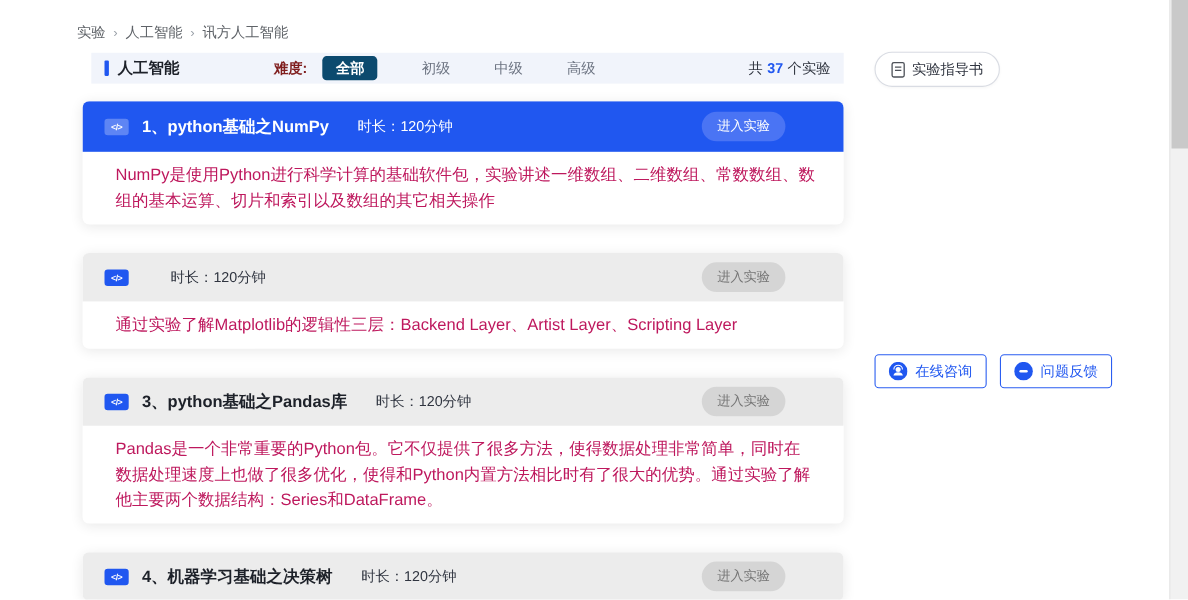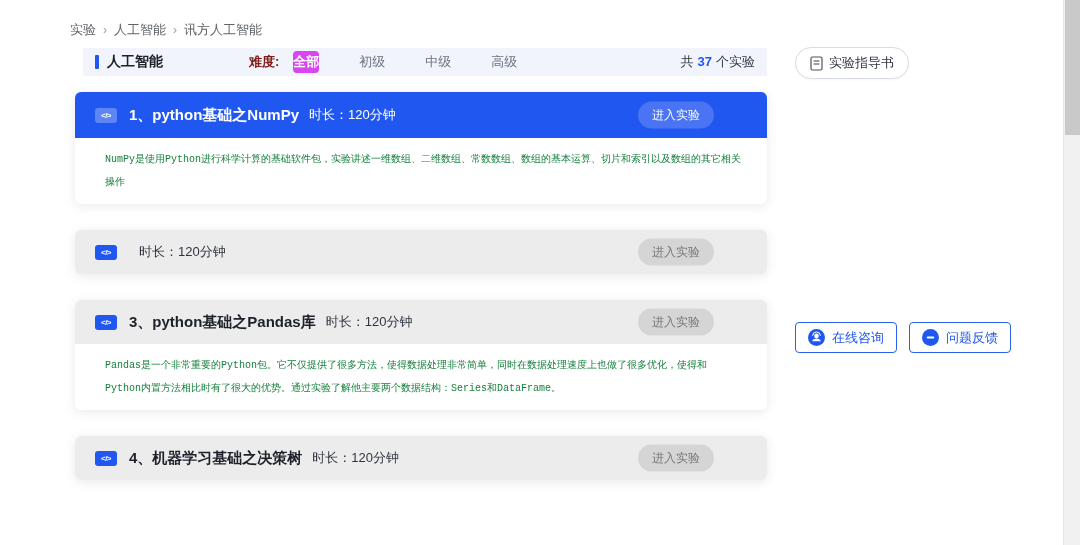--- a/index.html
+++ b/index.html
@@ -12,21 +12,21 @@
     display:flex; align-items:center; gap:7px; }
   .breadcrumb .sep { color:#9aa0a8; font-size:12px; }
 
   
   .filter-bar { position:absolute; left:83px; top:48px; width:684px; height:28px;
     background:#F1F4FB; display:flex; align-items:center; padding:0 12px; }
   .sec-marker { width:4px; height:14px; background:#2057F0; border-radius:1px; margin-right:8px; }
   .sec-title { font-size:14px; font-weight:bold; color:#1d2129; }
   .diff-label { margin-left:86px; font-size:13px; font-weight:bold; color:#7f1d1d; }
   .diff-opt { margin-left:40px; font-size:13px; color:#6b7280; cursor:pointer; }
-  .diff-opt.selected { margin-left:14px; background:#d946ef; color:#fff; padding:2px 0;
+  .diff-opt.selected { margin-left:14px; background:#0c4a6e; color:#fff; padding:2px 12px;
     border-radius:4px; font-weight:bold; }
   .total { margin-left:auto; font-size:13px; color:#303540;text-align:right; }
   .total .num { color:#2057F0; font-weight:bold; margin:0 4px; }
 
   
   .guide-btn { position:absolute; left:795px; top:47px; height:32px; background:#fff;
     border:1px solid #d9dce3; border-radius:16px; display:flex; align-items:center;
     padding:0 14px; font-size:13px; color:#303540; cursor:pointer; box-shadow:0 1px 3px rgba(0,0,0,.04); }
   .guide-btn svg { margin-right:6px; }
 
@@ -36,28 +36,28 @@
     margin-bottom:26px; overflow:hidden; }
   .card-header { position:relative; height:44px; background:#ECECEC; display:flex;
     align-items:center; padding:0 55px 0 20px; }
   .card.primary .card-header { height:46px; background:#2057F0; }
   .code-badge { display:inline-flex; align-items:center; justify-content:center;
     width:22px; height:15px; border-radius:3px; background:#2057F0; color:#fff;
     font-size:8px; font-weight:bold; letter-spacing:-0.5px; margin-right:12px; flex:none; }
   .card.primary .code-badge { background:rgba(255,255,255,.28); }
   .card-title { font-size:15px; font-weight:600; color:#1d2129; white-space:nowrap; }
   .card.primary .card-title { color:#fff; }
-  .duration { margin-left:10px; font-size:13px; color:#303540; white-space:nowrap; }
+  .duration { margin-left:26px; font-size:13px; color:#303540; white-space:nowrap; }
   .card.primary .duration { color:#fff; }
   .enter-btn { position:absolute; right:53px; top:50%; transform:translateY(-50%);
     font-size:12px; padding:5px 14px; border-radius:14px; border:none; cursor:pointer;
     background:#d5d5d5; color:#757575; white-space:nowrap; }
   .card.primary .enter-btn { background:#4a74f4; color:#fff; }
   .card-body { padding:10px 25px 10px 30px; }
-  .desc { font-size:10px; color:#15803d; line-height:23px;font-family:Liberation Mono, monospace; }
+  .desc { font-size:15px; color:#be185d; line-height:23px; }
 
   
   .float-btns { position:absolute; left:795px; top:274px; display:flex; gap:12px; }
   .float-btn { height:31px; background:#fff; border:1px solid #2b5ef1; border-radius:4px;
     display:flex; align-items:center; padding:0 12px; font-size:13px; color:#2057F0;
     cursor:pointer;margin-top:48px; }
   .float-btn svg { margin-right:7px; }
 
   
   .scrollbar { position:absolute; right:0; top:0; width:17px; height:545px;
@@ -112,20 +112,23 @@
         <p class="desc">NumPy是使用Python进行科学计算的基础软件包，实验讲述一维数组、二维数组、常数数组、数组的基本运算、切片和索引以及数组的其它相关操作</p>
       </div>
     </div>
 
     <div class="card">
       <div class="card-header">
         <span class="code-badge">&lt;/&gt;</span>
         <span class="duration"><span>时长：</span><span>120分钟</span></span>
         <button class="enter-btn">进入实验</button>
       </div>
+      <div class="card-body">
+        <p class="desc">通过实验了解Matplotlib的逻辑性三层：Backend Layer、Artist Layer、Scripting Layer</p>
+      </div>
     </div>
 
     <div class="card">
       <div class="card-header">
         <span class="code-badge">&lt;/&gt;</span>
         <span class="card-title">3、python基础之Pandas库</span>
         <span class="duration"><span>时长：</span><span>120分钟</span></span>
         <button class="enter-btn">进入实验</button>
       </div>
       <div class="card-body">

